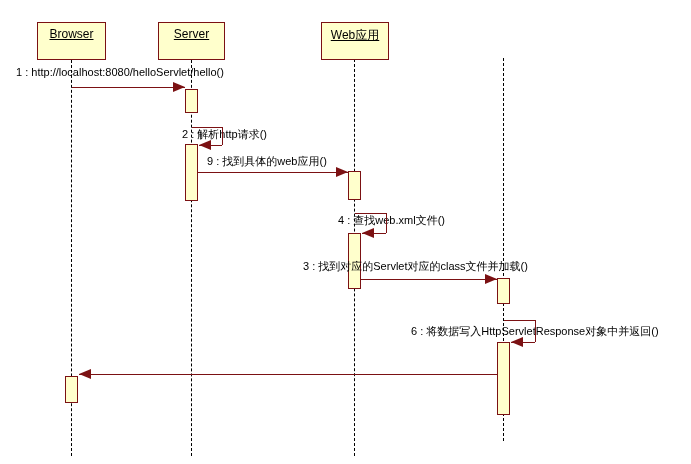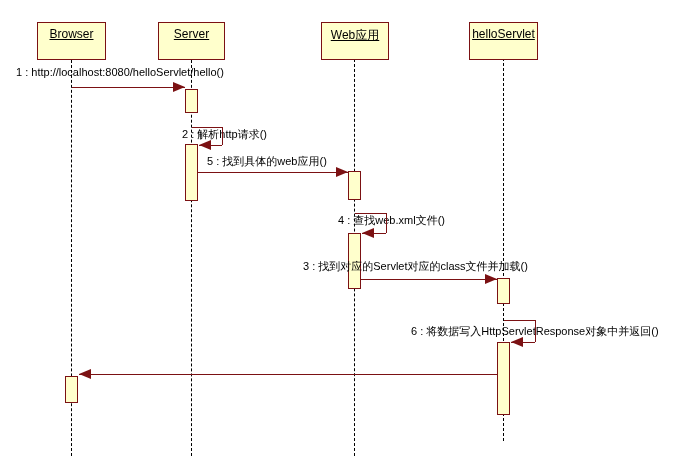--- a/index.html
+++ b/index.html
@@ -50,43 +50,40 @@
 
   <div class="actor-box" style="left:37px;width:69px;">
     <span class="actor-label">Browser</span>
   </div>
   <div class="actor-box" style="left:321px;width:68px;">
     <span class="actor-label">Web应用</span>
   </div>
   <div class="actor-box" style="left:158px;width:67px;">
     <span class="actor-label">Server</span>
   </div>
-  <div class="actor-box" style="left:469px;width:69px;">
-    <span class="actor-label">helloServlet</span>
-  </div>
 
   <div class="activation" style="left:185px;top:89px;height:24px;"></div>
   <div class="activation" style="left:185px;top:144px;height:57px;"></div>
   <div class="activation" style="left:348px;top:171px;height:29px;"></div>
   <div class="activation" style="left:348px;top:233px;height:56px;"></div>
   <div class="activation" style="left:497px;top:278px;height:26px;"></div>
   <div class="activation" style="left:497px;top:342px;height:73px;"></div>
   <div class="activation" style="left:65px;top:376px;height:27px;"></div>
 
   <div class="msg-label" style="left:16px;top:66px;">1 : http://localhost:8080/helloServlet/hello()</div>
   <div class="msg-line" style="left:72px;top:87px;width:113px;"></div>
   <div class="arrow-right" style="left:173px;top:82px;"></div>
 
   <div class="msg-label" style="left:182px;top:128px;">2 : 解析http请求()</div>
   <div class="msg-line" style="left:192px;top:127px;width:30px;"></div>
   <div class="msg-vline" style="left:222px;top:127px;height:18px;"></div>
   <div class="msg-line" style="left:199px;top:145px;width:23px;"></div>
   <div class="arrow-left" style="left:199px;top:140px;"></div>
 
-  <div class="msg-label" style="left:207px;top:155px;">5 : 找到具体的web应用()</div>
+  <div class="msg-label" style="left:207px;top:155px;">9 : 找到具体的web应用()</div>
   <div class="msg-line" style="left:198px;top:172px;width:150px;"></div>
   <div class="arrow-right" style="left:336px;top:167px;"></div>
 
   <div class="msg-label" style="left:338px;top:214px;">4 : 查找web.xml文件()</div>
   <div class="msg-line" style="left:355px;top:213px;width:31px;"></div>
   <div class="msg-vline" style="left:386px;top:213px;height:20px;"></div>
   <div class="msg-line" style="left:362px;top:233px;width:24px;"></div>
   <div class="arrow-left" style="left:362px;top:228px;"></div>
 
   <div class="msg-label" style="left:303px;top:260px;">3 : 找到对应的Servlet对应的class文件并加载()</div>

